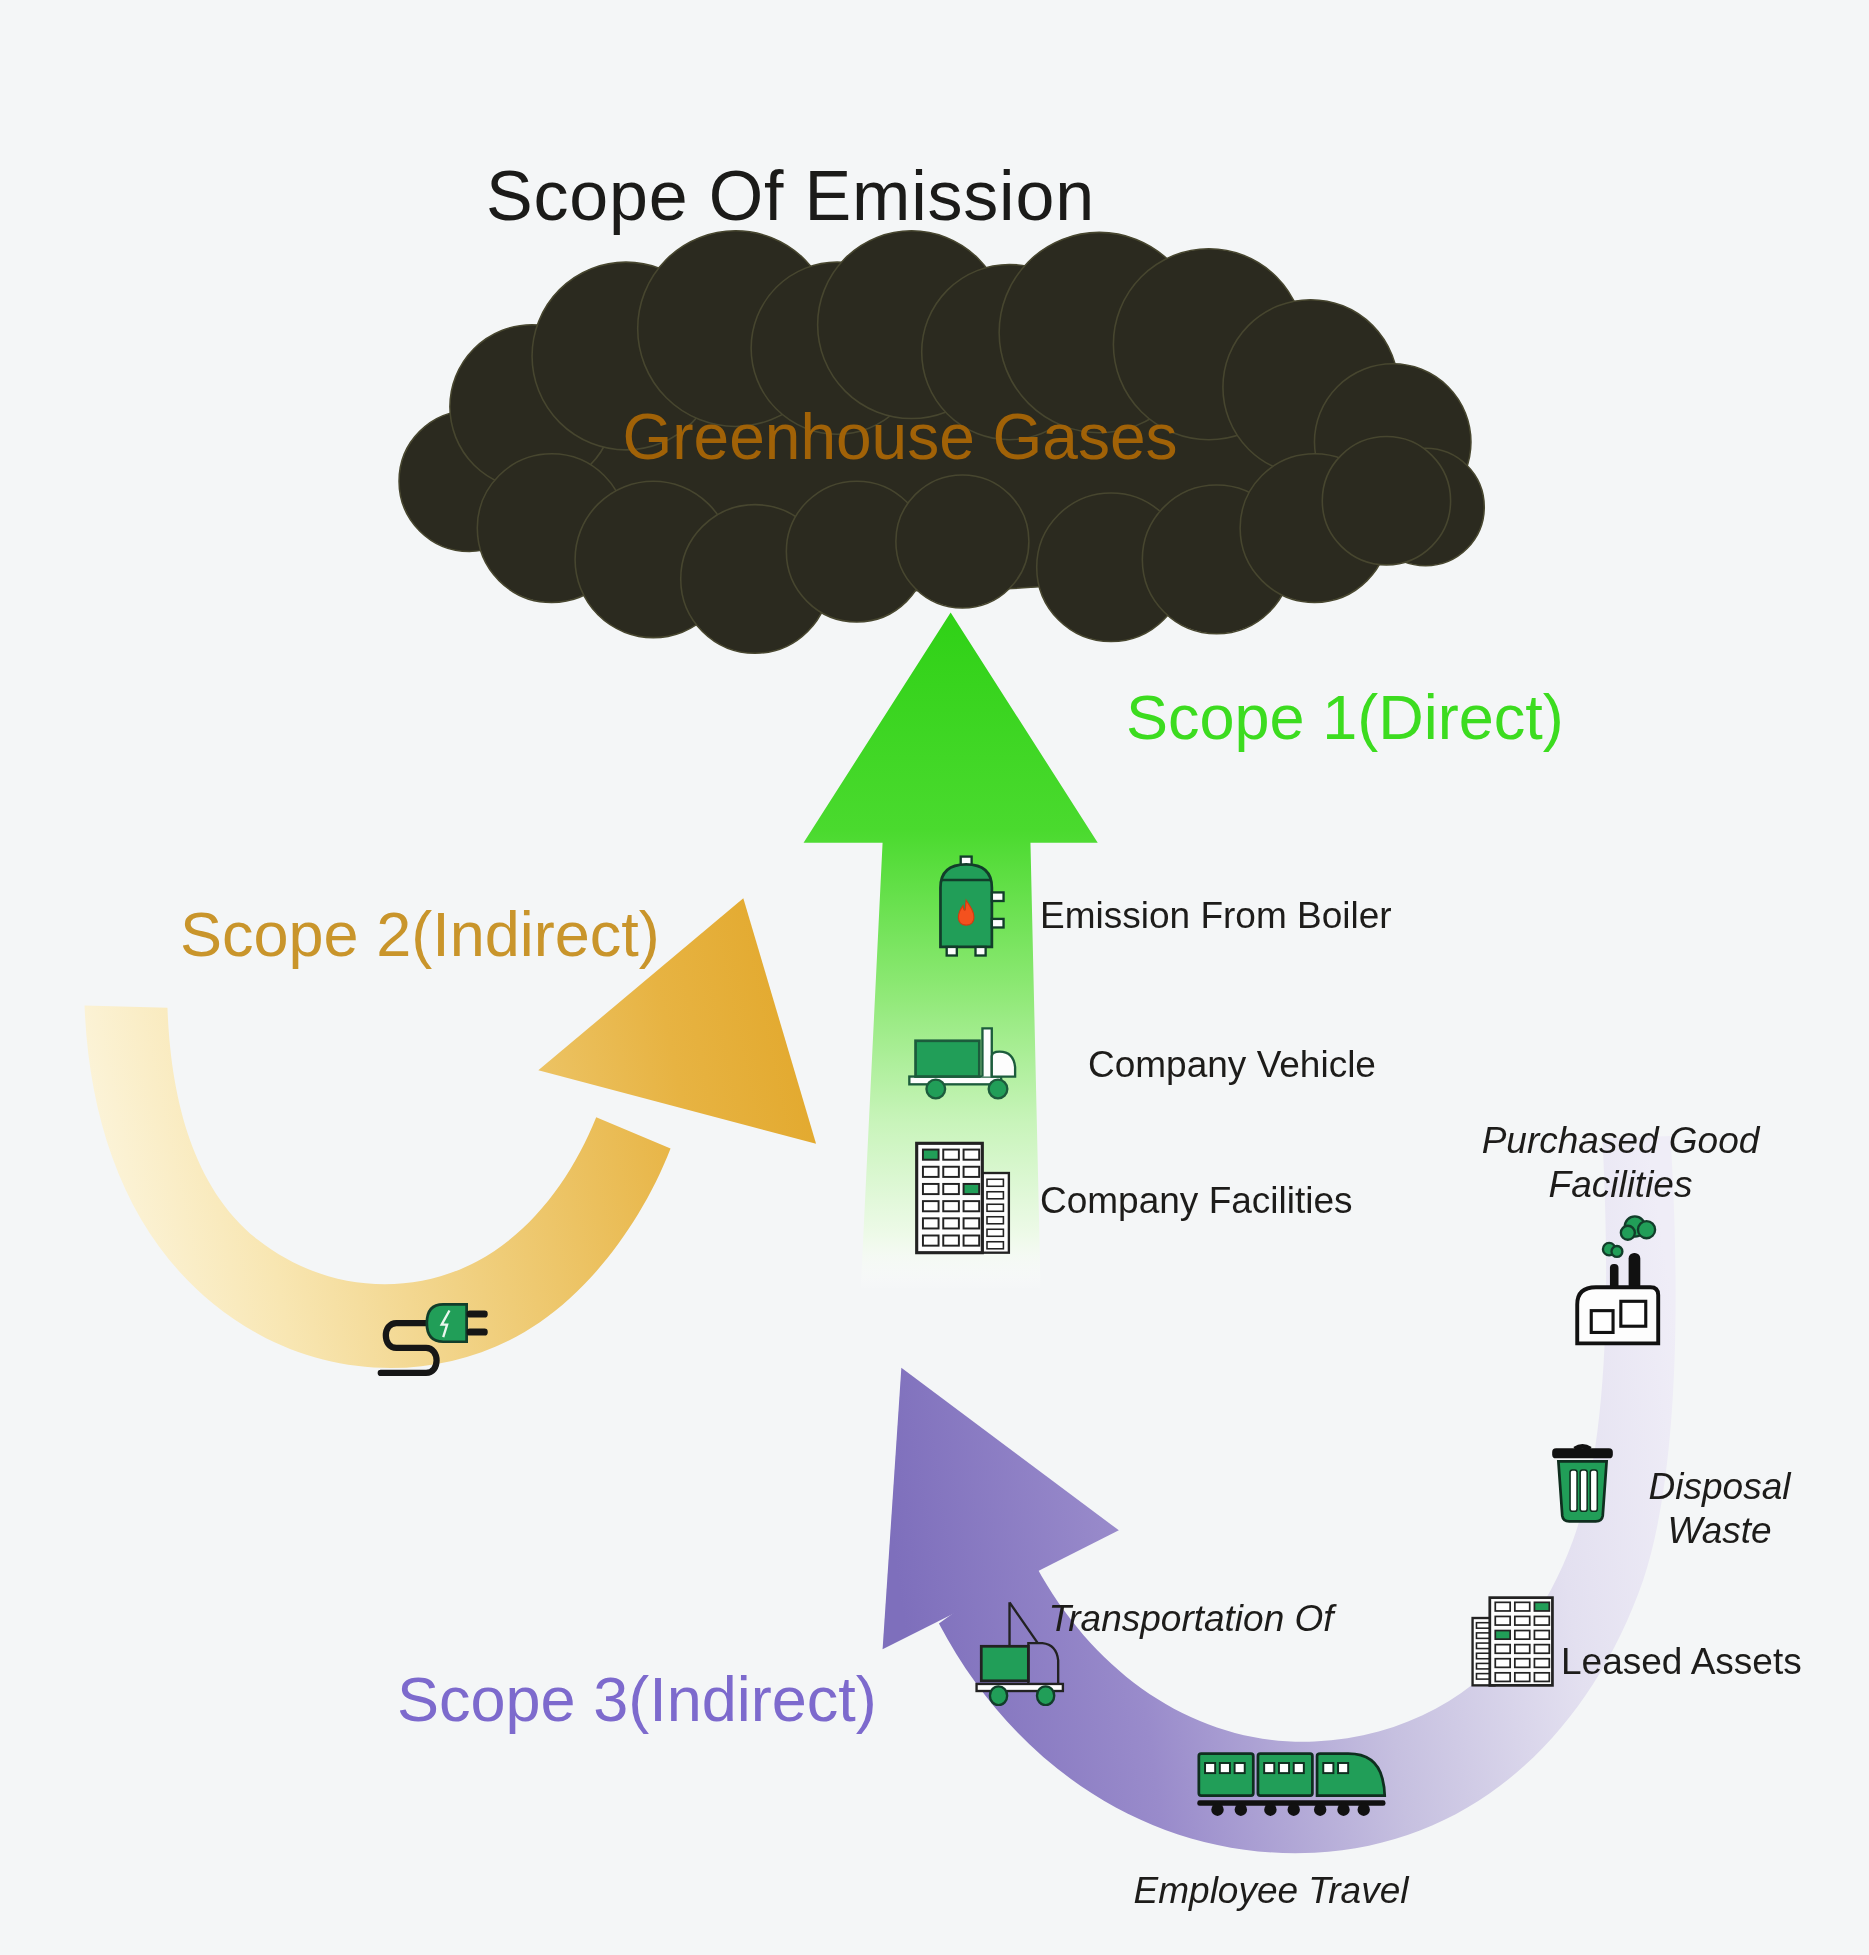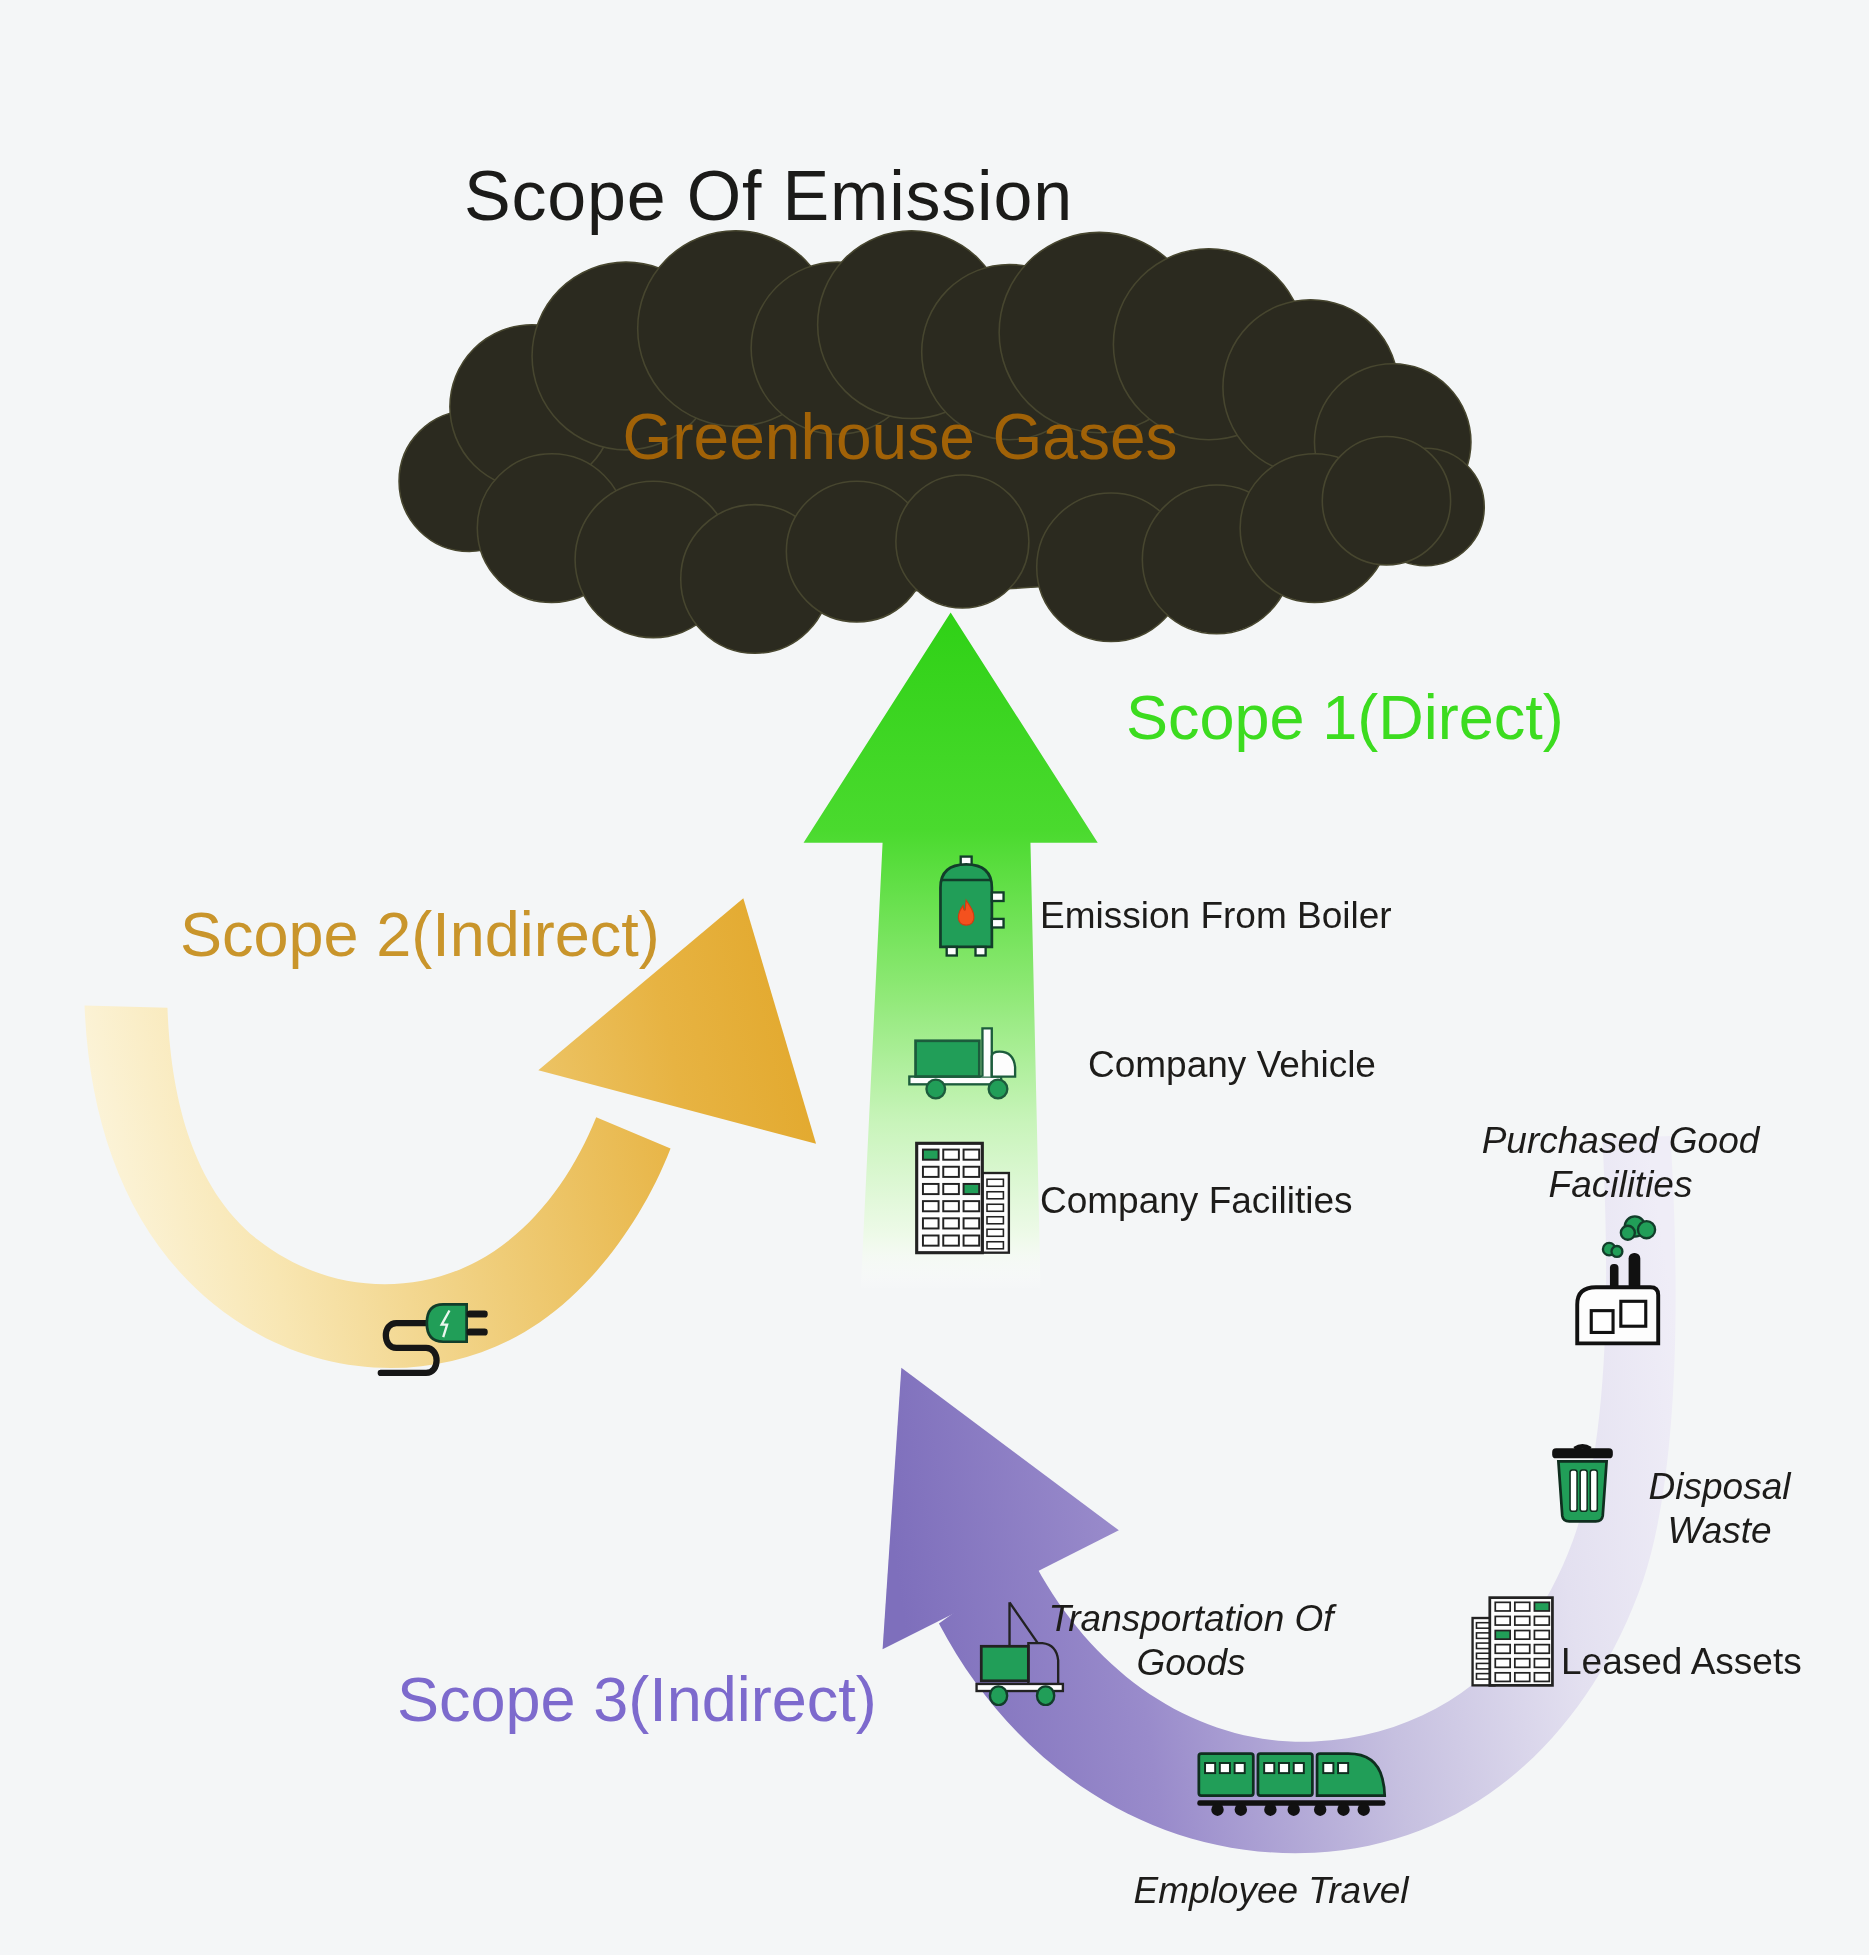--- a/index.html
+++ b/index.html
@@ -5,22 +5,22 @@
   html,body{margin:0;padding:0;background:#e9ebec;}
   .stage{
     position:relative;width:1870px;height:1956px;background:#f4f6f7;
     overflow:hidden;font-family:"Liberation Sans", sans-serif;color:#1d1c1a;
   }
   .abs{position:absolute;}
   svg{display:block;}
   .bg-art{position:absolute;left:0;top:0;width:1870px;height:1956px;}
 
   .page-title{
-    left:0;top:156px;width:1537px;text-align:center;
-    font-size:70px;color:#1b1b19;letter-spacing:0.8px;
+    left:6px;top:156px;width:1537px;text-align:center;
+    font-size:70px;color:#1b1b19;letter-spacing:0.8px;padding-left:16px;
   }
   .cloud-label{
     left:548px;top:400px;width:704px;text-align:center;
     font-size:64px;color:#a16207;
   }
   .scope-label{white-space:nowrap;font-size:63px;}
   .scope1-label{left:1086px;top:681px;color:#3cdc1f;margin-left:40px;}
   .scope2-label{left:180px;top:898px;color:#c9952b;}
   .scope3-label{left:397px;top:1663px;color:#7d6acd;}
 
@@ -141,21 +141,20 @@
   </div>
   <div class="abs item-label center lbl-disposal">
     <div>Disposal</div>
     <div>Waste</div>
   </div>
   <div class="abs item-label lbl-leased">
     <div>Leased Assets</div>
   </div>
   <div class="abs item-label center lbl-transport">
     <div>Transportation Of</div>
-    <div>Goods</div>
   </div>
   <div class="abs item-label center lbl-employee">
     <div>Employee Travel</div>
   </div>
 
   <svg class="abs" style="left:928px;top:855px" width="81" height="106" viewBox="0 0 104 136">
     <rect x="42" y="2" width="14" height="14" fill="#fdfdfd" stroke="#123d2a" stroke-width="3"></rect>
     <path d="M16,118 L16,42 Q16,12 49,12 Q82,12 82,42 L82,118 Z" fill="#219e58" stroke="#123d2a" stroke-width="3.5"></path>
     <line x1="18" y1="32" x2="80" y2="32" stroke="#123d2a" stroke-width="3"></line>
     <rect x="82" y="48" width="15" height="11" fill="#fdfdfd" stroke="#123d2a" stroke-width="3"></rect>

